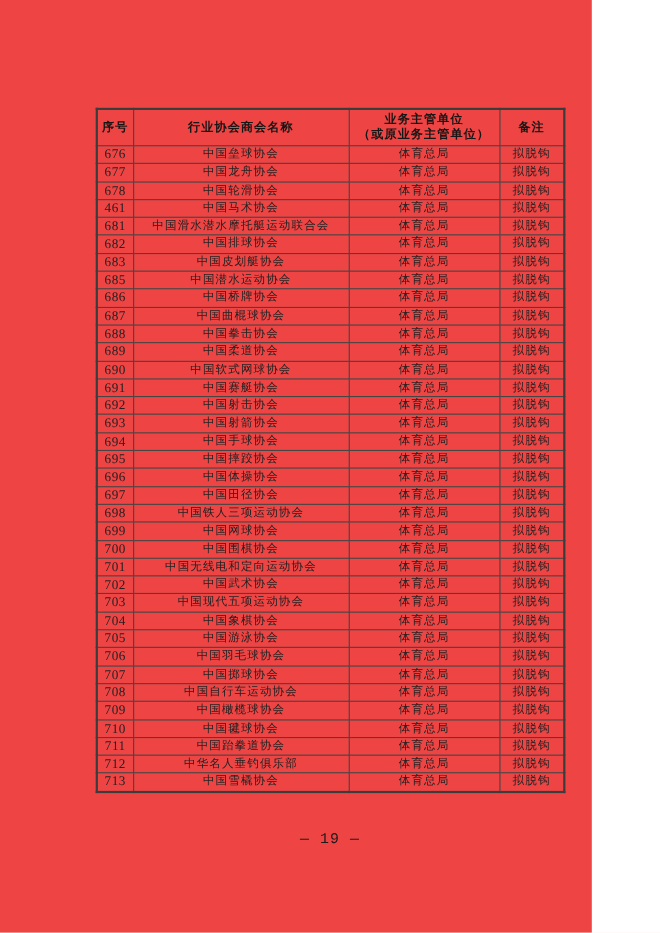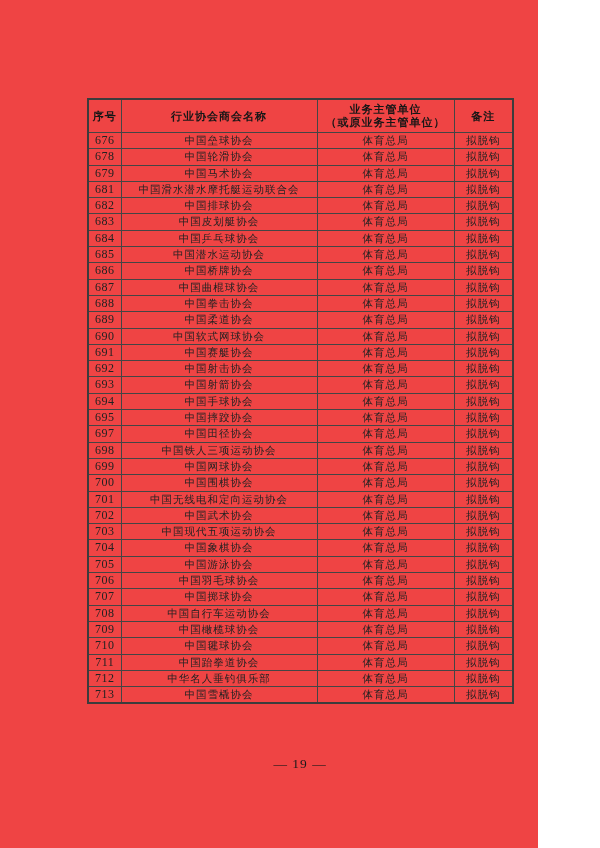--- a/index.html
+++ b/index.html
@@ -58,20 +58,21 @@
   }
   .page-footer {
     position: absolute;
     top: 756px;
     left: 0;
     width: 600px;
     text-align: center;
     font-size: 13.5px;
     letter-spacing: 1px;
     color: #1a1a1a;
+    font-family: Liberation Mono, monospace;
   }
 </style>
 </head>
 <body>
 
 <div class="page">
 
   <table class="assoc-table">
     <colgroup>
       <col style="width:33px">
@@ -91,27 +92,33 @@
       </tr>
     </thead>
     <tbody>
         <tr>
           <td class="serial-cell">676</td>
           <td>中国垒球协会</td>
           <td>体育总局</td>
           <td>拟脱钩</td>
         </tr>
         <tr>
+          <td class="serial-cell">677</td>
+          <td>中国龙舟协会</td>
+          <td>体育总局</td>
+          <td>拟脱钩</td>
+        </tr>
+        <tr>
           <td class="serial-cell">678</td>
           <td>中国轮滑协会</td>
           <td>体育总局</td>
           <td>拟脱钩</td>
         </tr>
         <tr>
-          <td class="serial-cell">679</td>
+          <td class="serial-cell">461</td>
           <td>中国马术协会</td>
           <td>体育总局</td>
           <td>拟脱钩</td>
         </tr>
         <tr>
           <td class="serial-cell">681</td>
           <td>中国滑水潜水摩托艇运动联合会</td>
           <td>体育总局</td>
           <td>拟脱钩</td>
         </tr>
@@ -121,26 +128,20 @@
           <td>体育总局</td>
           <td>拟脱钩</td>
         </tr>
         <tr>
           <td class="serial-cell">683</td>
           <td>中国皮划艇协会</td>
           <td>体育总局</td>
           <td>拟脱钩</td>
         </tr>
         <tr>
-          <td class="serial-cell">684</td>
-          <td>中国乒乓球协会</td>
-          <td>体育总局</td>
-          <td>拟脱钩</td>
-        </tr>
-        <tr>
           <td class="serial-cell">685</td>
           <td>中国潜水运动协会</td>
           <td>体育总局</td>
           <td>拟脱钩</td>
         </tr>
         <tr>
           <td class="serial-cell">686</td>
           <td>中国桥牌协会</td>
           <td>体育总局</td>
           <td>拟脱钩</td>
@@ -193,20 +194,26 @@
           <td>体育总局</td>
           <td>拟脱钩</td>
         </tr>
         <tr>
           <td class="serial-cell">695</td>
           <td>中国摔跤协会</td>
           <td>体育总局</td>
           <td>拟脱钩</td>
         </tr>
         <tr>
+          <td class="serial-cell">696</td>
+          <td>中国体操协会</td>
+          <td>体育总局</td>
+          <td>拟脱钩</td>
+        </tr>
+        <tr>
           <td class="serial-cell">697</td>
           <td>中国田径协会</td>
           <td>体育总局</td>
           <td>拟脱钩</td>
         </tr>
         <tr>
           <td class="serial-cell">698</td>
           <td>中国铁人三项运动协会</td>
           <td>体育总局</td>
           <td>拟脱钩</td>

